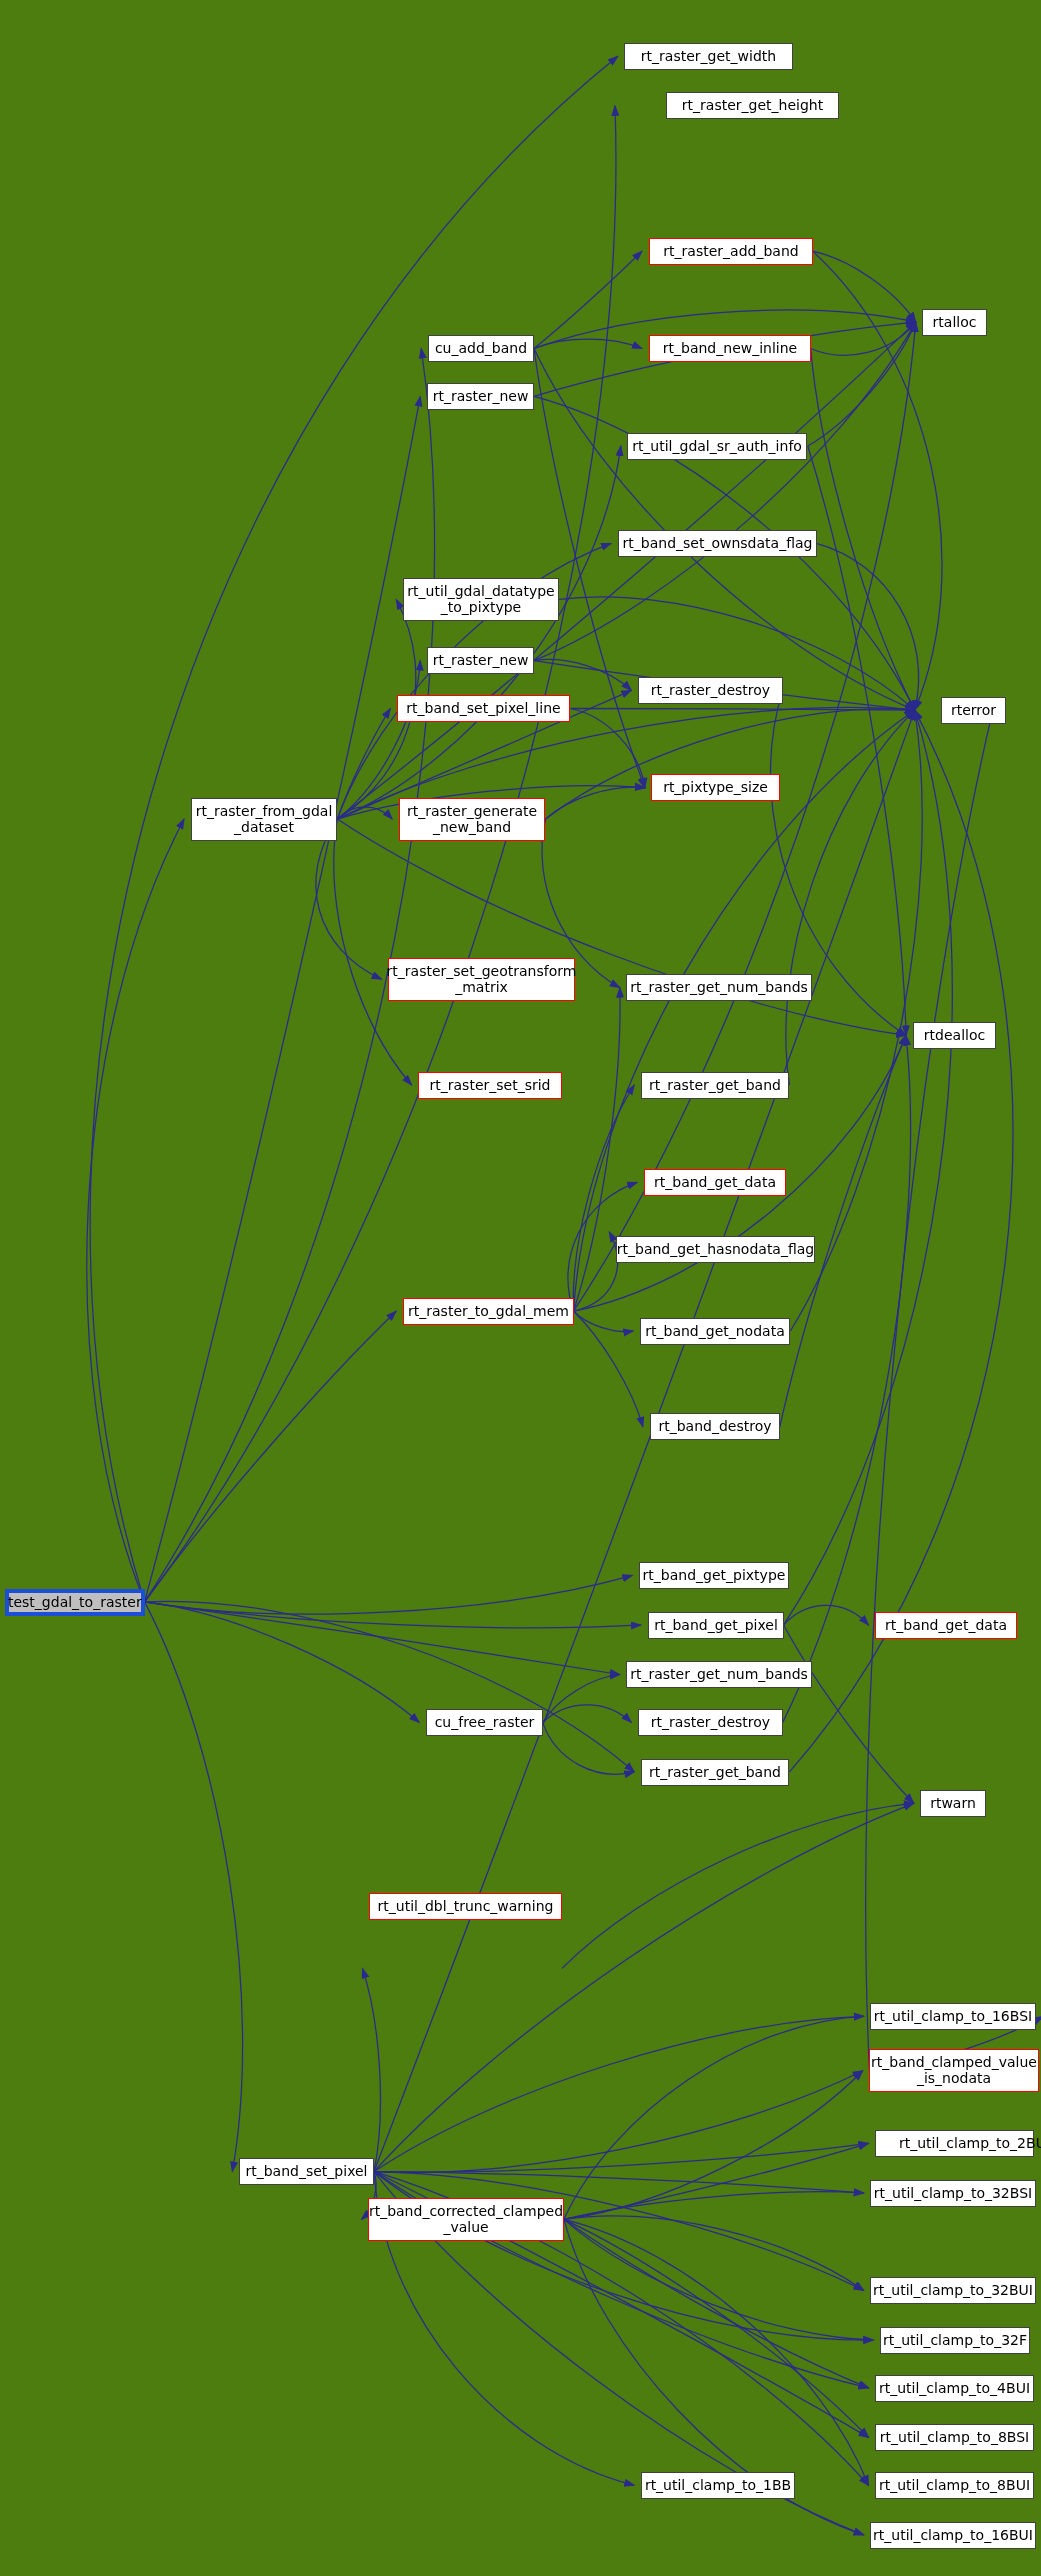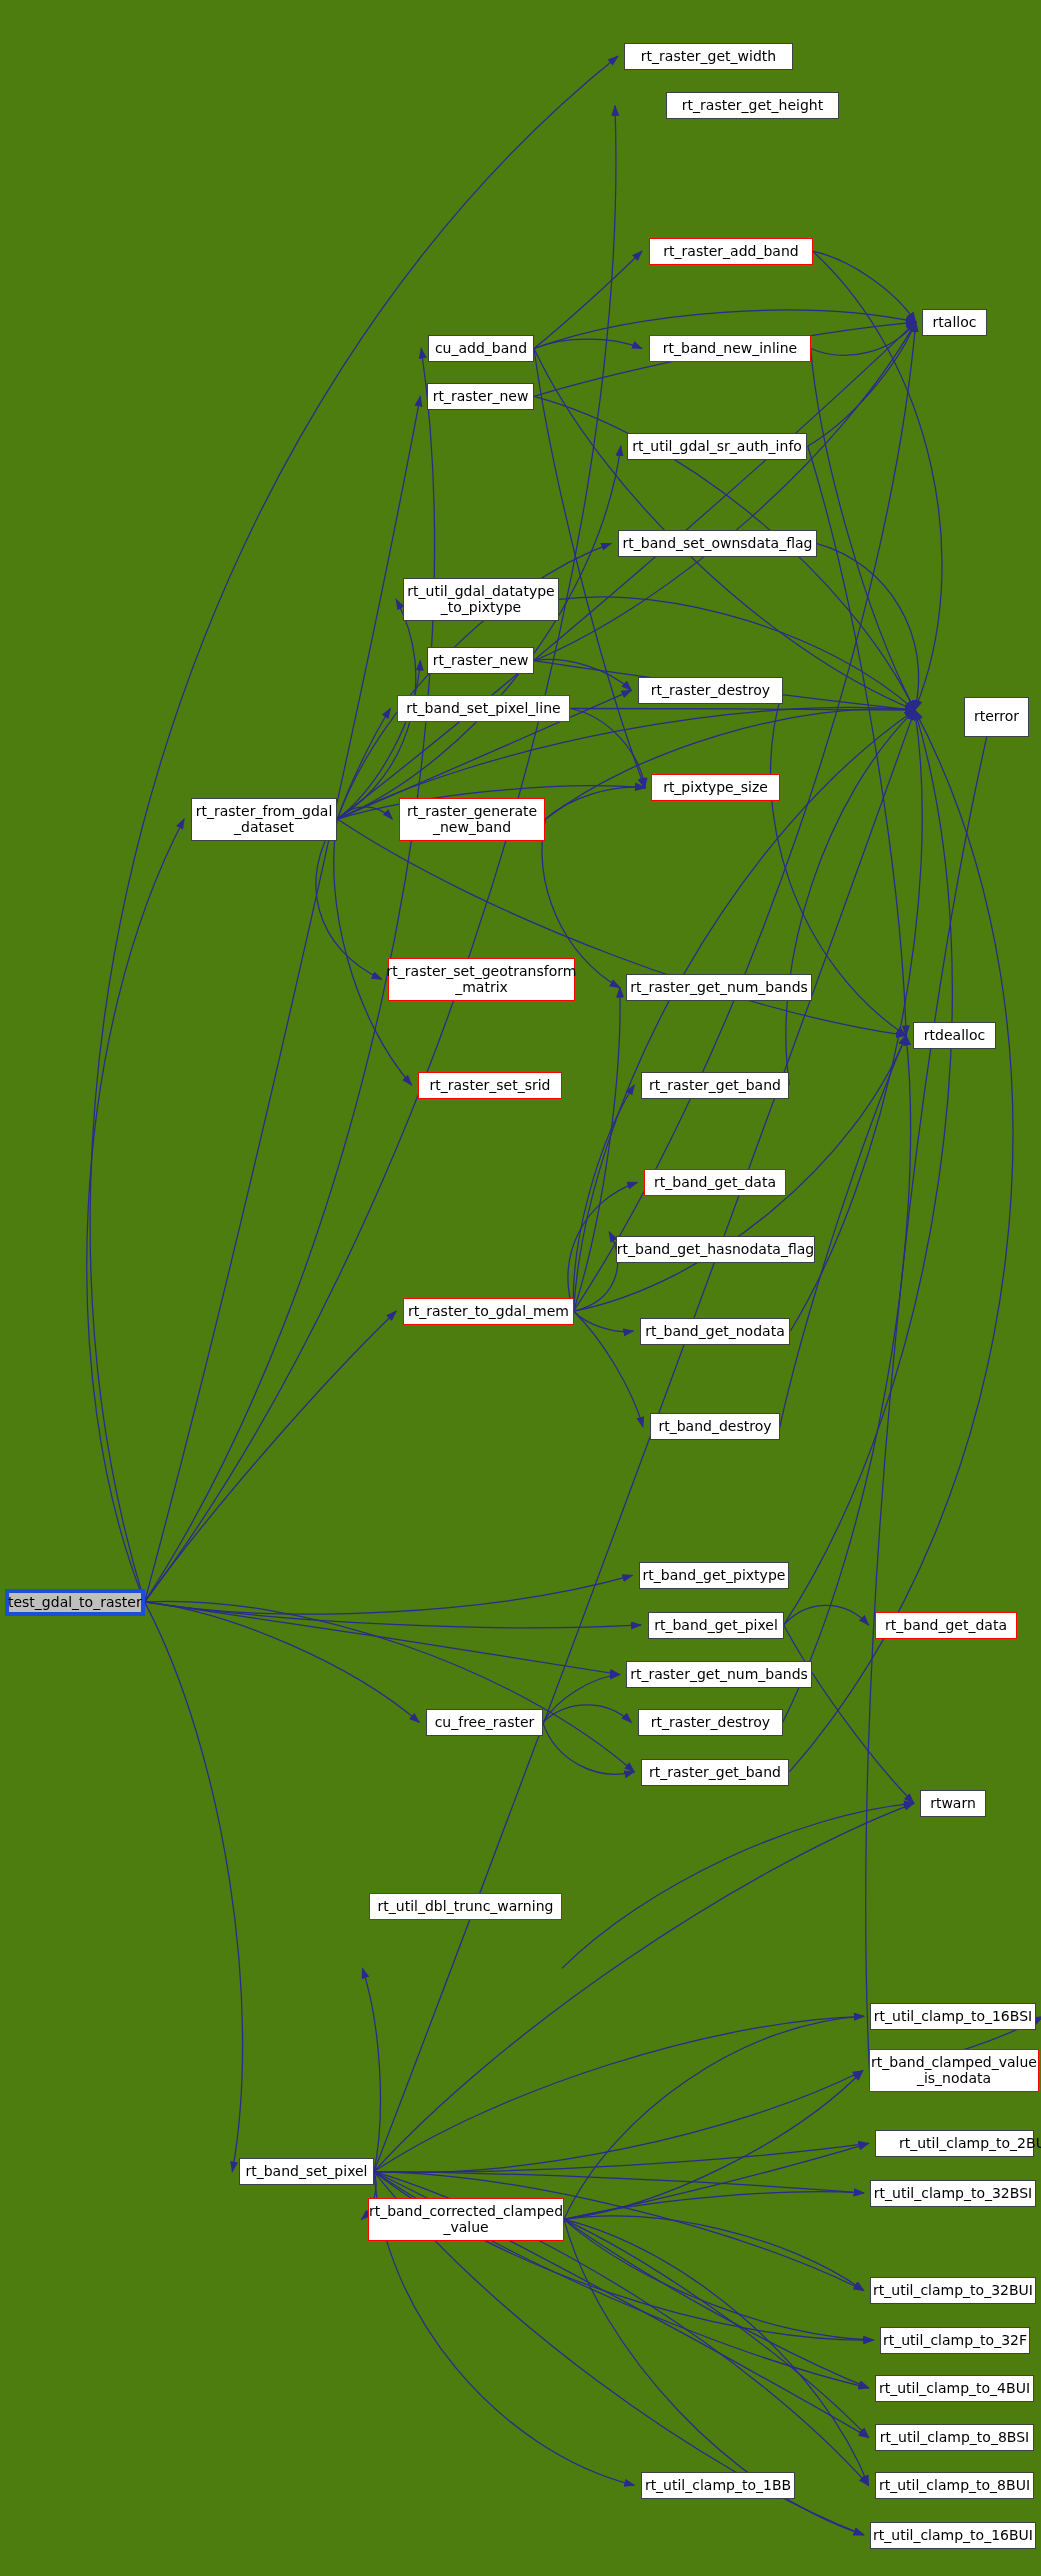--- a/index.html
+++ b/index.html
@@ -130,21 +130,21 @@
       <div class="node" style="border-color: rgb(64, 64, 64); left: 922px; top: 309px; width: 65px; height: 27px;"><span>rtalloc</span></div>
       <div class="node" style="border-color: rgb(64, 64, 64); left: 428px; top: 335px; width: 106px; height: 27px;"><span>cu_add_band</span></div>
       <div class="node red" style="left: 649px; top: 335px; width: 162px; height: 27px; justify-content: center;"><span>rt_band_new_inline</span></div>
       <div class="node" style="border-color: rgb(64, 64, 64); left: 427px; top: 383px; width: 107px; height: 27px;"><span>rt_raster_new</span></div>
       <div class="node" style="border-color: rgb(64, 64, 64); left: 627px; top: 433px; width: 180px; height: 27px;"><span>rt_util_gdal_sr_auth_info</span></div>
       <div class="node" style="border-color: rgb(64, 64, 64); left: 618px; top: 530px; width: 199px; height: 27px;"><span>rt_band_set_ownsdata_flag</span></div>
       <div class="node" style="border-color: rgb(64, 64, 64); left: 403px; top: 578px; width: 156px; height: 43px;"><span>rt_util_gdal_datatype
 _to_pixtype</span></div>
       <div class="node" style="border-color: rgb(64, 64, 64); left: 427px; top: 647px; width: 107px; height: 27px;"><span>rt_raster_new</span></div>
       <div class="node" style="border-color: rgb(64, 64, 64); left: 638px; top: 677px; width: 145px; height: 27px;"><span>rt_raster_destroy</span></div>
-      <div class="node" style="border-color: rgb(64, 64, 64); left: 964px; top: 697px; width: 65px; height: 40px;"><span>rterror</span></div>
+      <div class="node" style="border-color: rgb(64, 64, 64); left: 941px; top: 697px; width: 65px; height: 27px;"><span>rterror</span></div>
       <div class="node red" style="left: 397px; top: 695px; width: 173px; height: 27px;"><span>rt_band_set_pixel_line</span></div>
       <div class="node red" style="left: 651px; top: 774px; width: 129px; height: 27px;"><span>rt_pixtype_size</span></div>
       <div class="node" style="border-width: 1.9px; border-color: rgb(64, 64, 64); left: 191px; top: 798px; width: 146px; height: 43px;"><span>rt_raster_from_gdal
 _dataset</span></div>
       <div class="node red" style="left: 399px; top: 798px; width: 146px; height: 43px;"><span>rt_raster_generate
 _new_band</span></div>
       <div class="node" style="border-color: rgb(64, 64, 64); left: 626px; top: 974px; width: 186px; height: 27px;"><span>rt_raster_get_num_bands</span></div>
       <div class="node" style="border-color: rgb(64, 64, 64); left: 913px; top: 1022px; width: 83px; height: 27px;"><span>rtdealloc</span></div>
       <div class="node red" style="left: 388px; top: 958px; width: 187px; height: 43px;"><span>rt_raster_set_geotransform
 _matrix</span></div>

